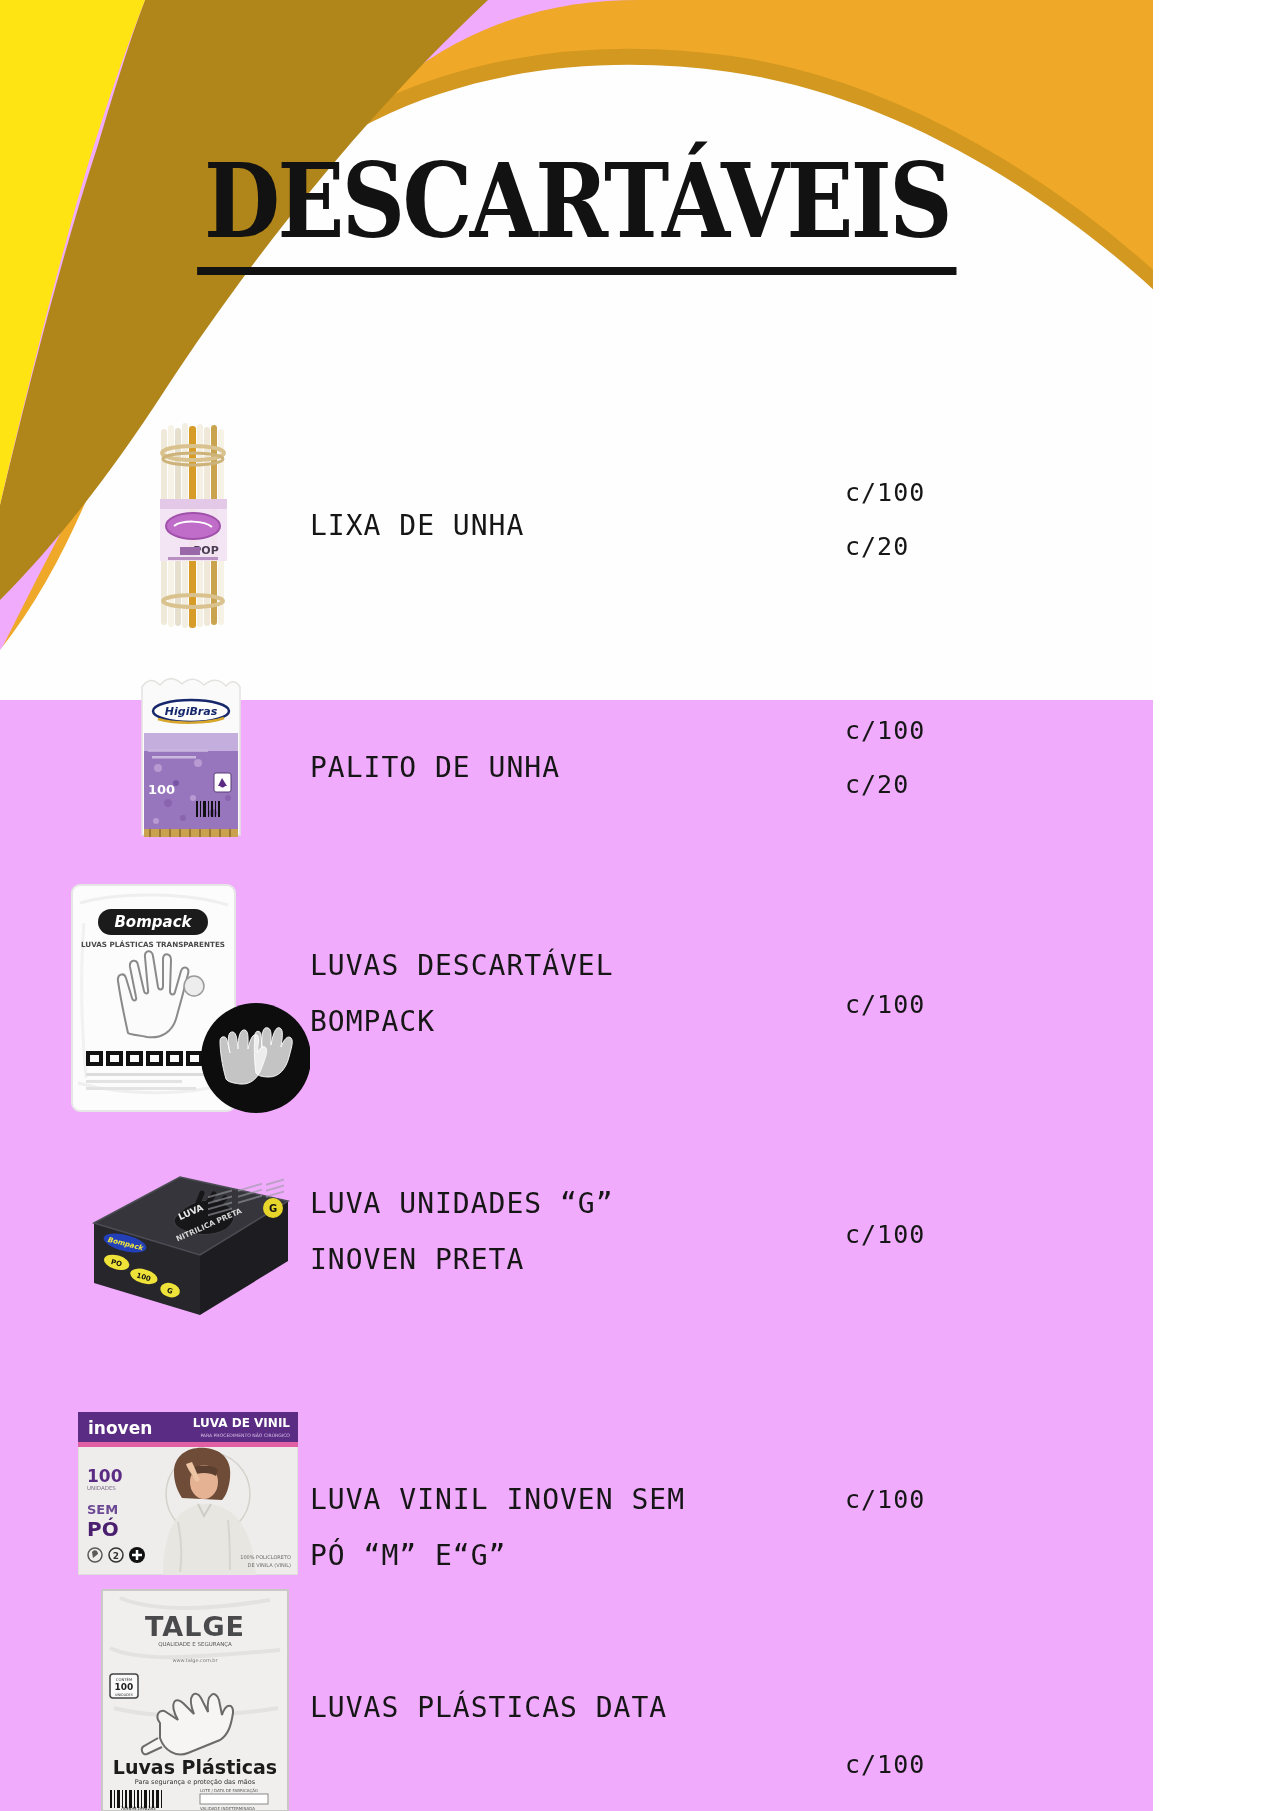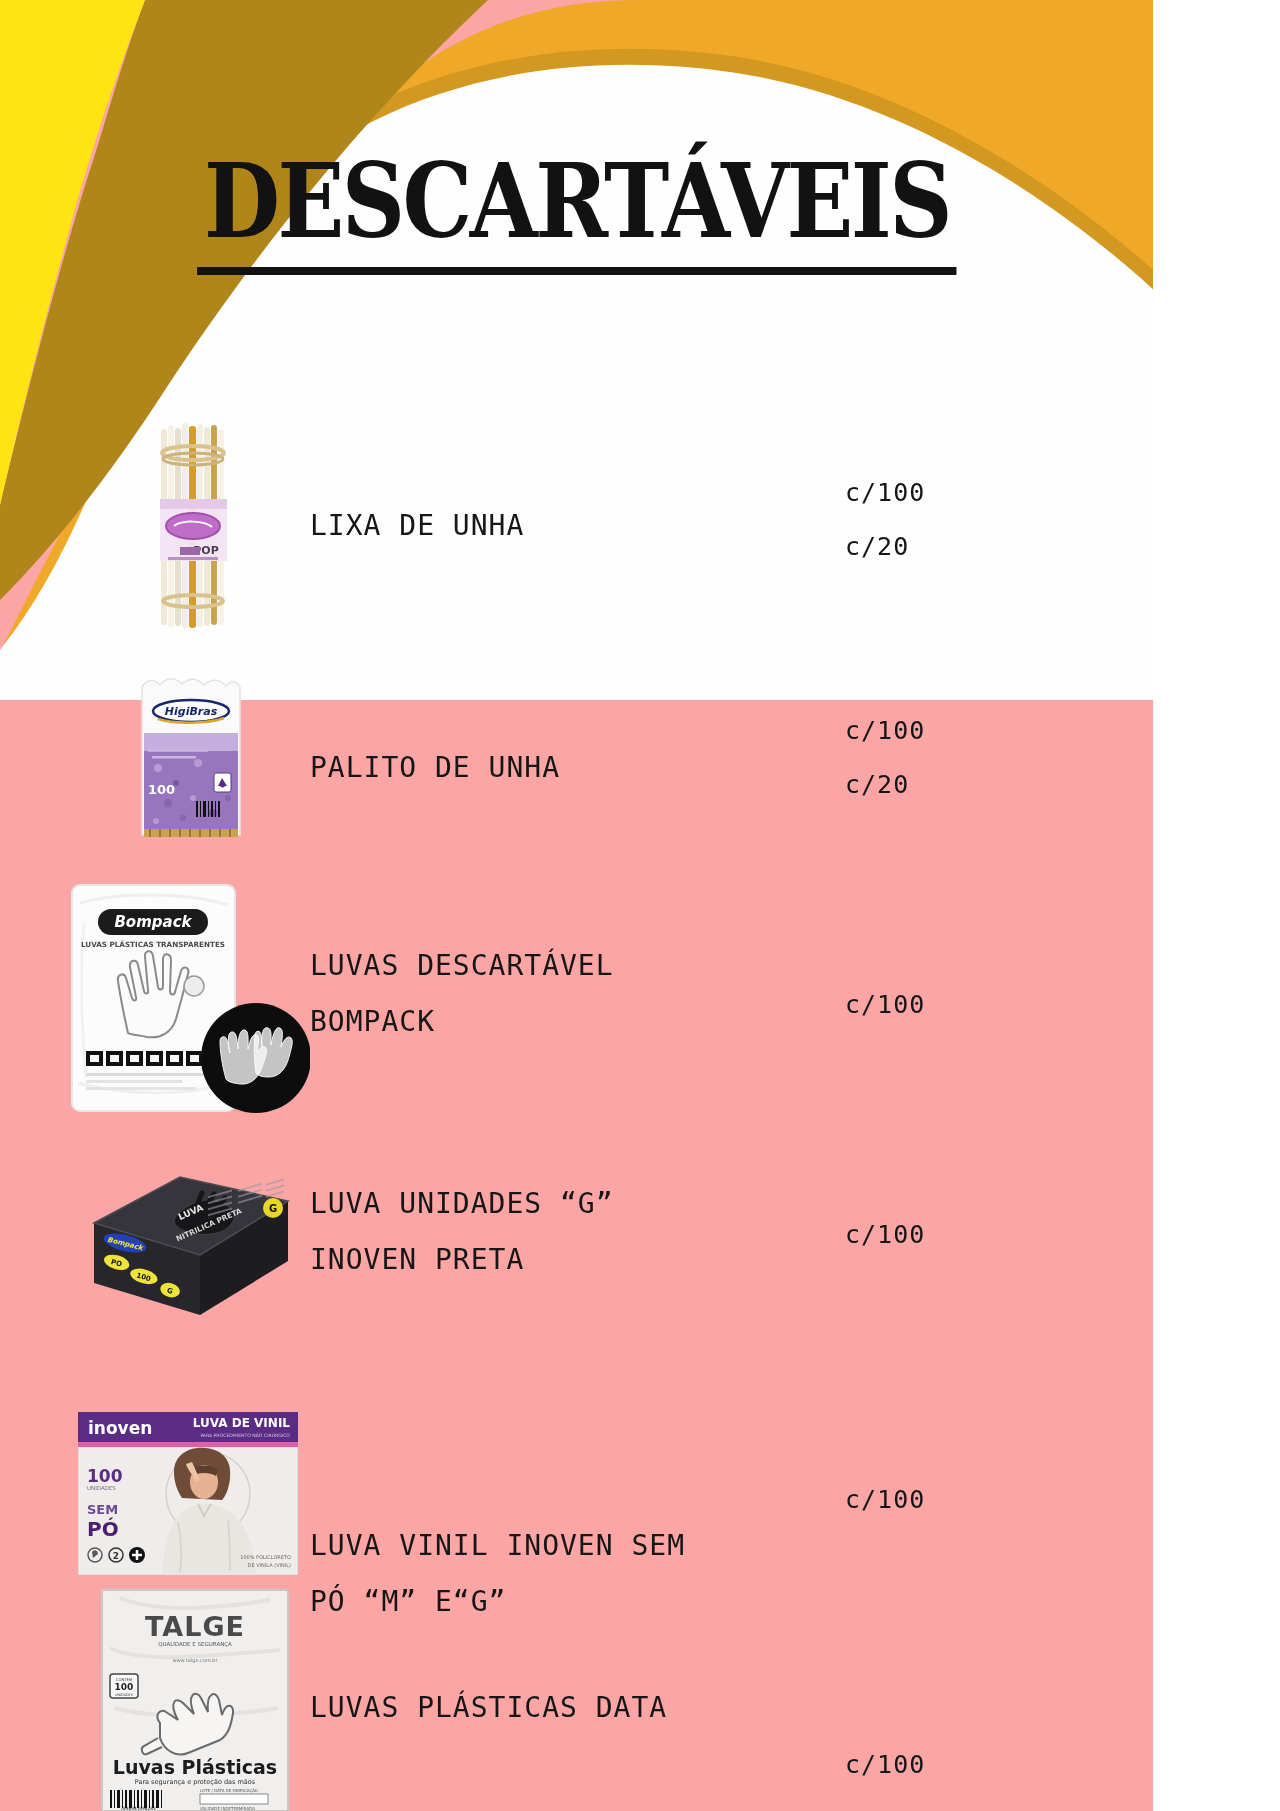--- a/index.html
+++ b/index.html
@@ -1,16 +1,16 @@
 <!DOCTYPE html>
 <html><head>
 <meta charset="utf-8">
 <style>
   html,body{margin:0;padding:0;background:#ffffff;}
-  #page{position:relative;width:1153px;height:1811px;background:#fca5a5;overflow:hidden;
+  #page{position:relative;width:1153px;height:1811px;background:#f0abfc;overflow:hidden;
         font-family:"DejaVu Sans Mono", monospace;text-decoration:underline;}
   .abs{position:absolute;}
   
   .title-wrap{position:absolute;top:148px;left:50%;transform:translateX(-50%) scaleX(.86);
               transform-origin:center top;}
   .title{font-family:"DejaVu Serif", serif;font-weight:bold;font-size:102px;color:#121212;
          letter-spacing:-3px;white-space:nowrap;border-bottom:8px solid #121212;
          padding:0 8px 12px 8px;line-height:1.05;}
   
   .pname{position:absolute;left:310px;font-size:28px;line-height:56px;color:#161616;
@@ -262,21 +262,21 @@
         <path d="M14,140 C16,137 20,138 20,142 L15,146 Z" fill="#5a5a5a"></path>
         <circle cx="38" cy="143" r="7" fill="none" stroke="#333" stroke-width="1.5"></circle>
         <text x="38" y="146.5" font-size="9" font-weight="bold" fill="#333" text-anchor="middle" font-family="DejaVu Sans, sans-serif">2</text>
         <circle cx="59" cy="143" r="8" fill="#111"></circle>
         <path d="M59,138 L59,148 M54,143 L64,143" stroke="#fff" stroke-width="2.5"></path>
       </g>
       <text x="213" y="147" font-size="5" fill="#6b6b6b" text-anchor="end" font-family="DejaVu Sans, sans-serif">100% POLICLORETO</text>
       <text x="213" y="155" font-size="5" fill="#6b6b6b" text-anchor="end" font-family="DejaVu Sans, sans-serif">DE VINILA (VINIL)</text>
     </g>
   </svg>
-  <div class="pname" style="top:1518px">
+  <div class="pname" style="top:1472px">
     <div>LUVA VINIL INOVEN SEM</div>
     <div>PÓ “M” E“G”</div>
   </div>
   <div class="qty" style="top:1473px">
     <div>c/100</div>
   </div>
 
   <svg class="abs" style="left:100px;top:1588px" width="190" height="223" viewBox="0 0 190 223">
     <g>
       <rect x="2" y="2" width="186" height="221" fill="#f0efee" stroke="#c9c8c7" stroke-width="2"></rect>

